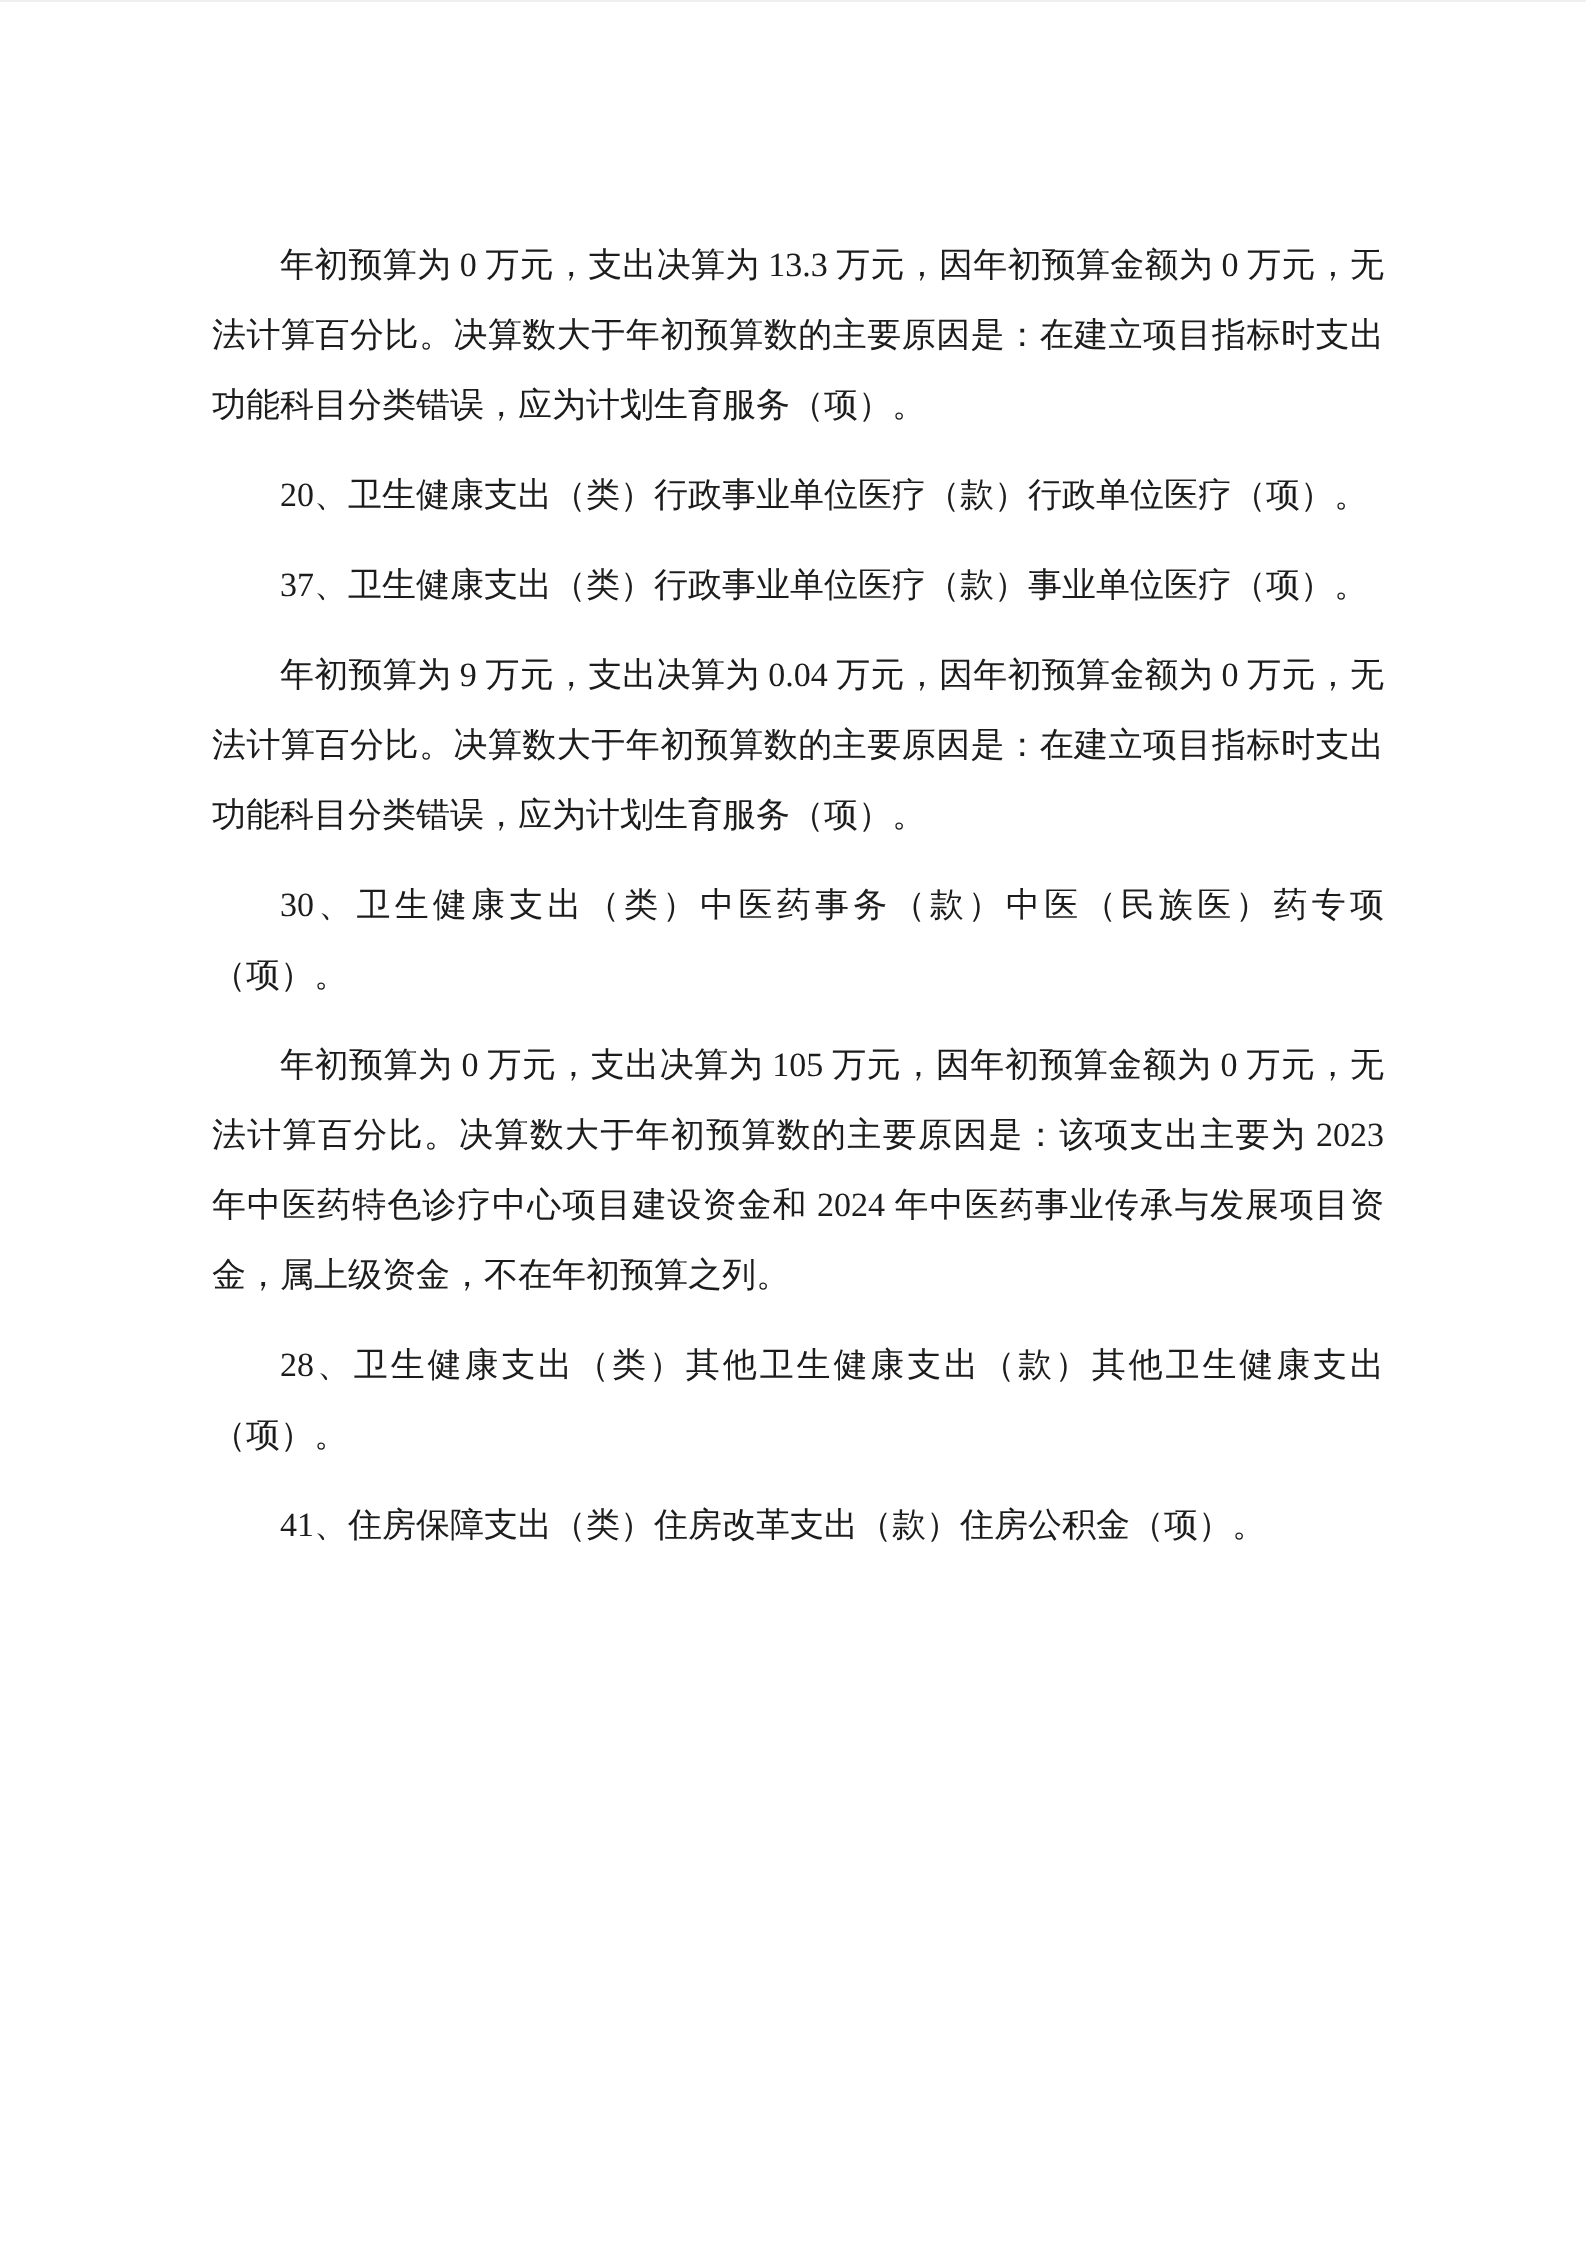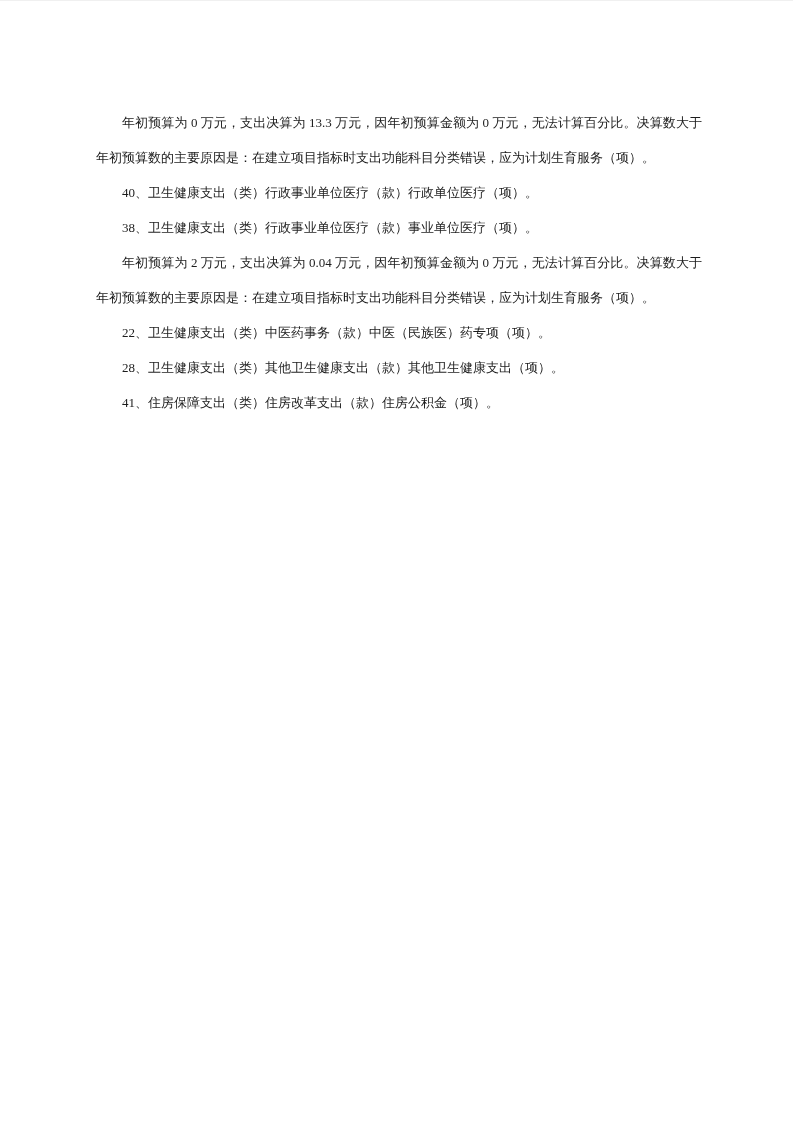--- a/index.html
+++ b/index.html
@@ -20,36 +20,37 @@
     font-family: "Liberation Serif", "DejaVu Serif", serif;
     color: #1c1c1c;
   }
   .content {
     position: absolute;
     left: 96px;
     top: 104px;
     width: 606px;
   }
   .content p {
-    margin: 0;
+    margin: 10px;
     padding: 0;
-    font-size: 13px;
+    font-size: 17px;
     line-height: 35px;
     text-align: justify;
     text-justify: inter-ideograph;
     text-indent: 2em;
     word-break: break-all;
   }
 </style>
 </head>
 <body>
 
 <div class="page">
   <div class="content">
     <p>年初预算为 0 万元，支出决算为 13.3 万元，因年初预算金额为 0 万元，无法计算百分比。决算数大于年初预算数的主要原因是：在建立项目指标时支出功能科目分类错误，应为计划生育服务（项）。</p>
-    <p>40、卫生健康支出（类）行政事业单位医疗（款）行政单位医疗（项）。</p>
-    <p>38、卫生健康支出（类）行政事业单位医疗（款）事业单位医疗（项）。</p>
-    <p>年初预算为 2 万元，支出决算为 0.04 万元，因年初预算金额为 0 万元，无法计算百分比。决算数大于年初预算数的主要原因是：在建立项目指标时支出功能科目分类错误，应为计划生育服务（项）。</p>
-    <p>22、卫生健康支出（类）中医药事务（款）中医（民族医）药专项（项）。</p>
+    <p>20、卫生健康支出（类）行政事业单位医疗（款）行政单位医疗（项）。</p>
+    <p>37、卫生健康支出（类）行政事业单位医疗（款）事业单位医疗（项）。</p>
+    <p>年初预算为 9 万元，支出决算为 0.04 万元，因年初预算金额为 0 万元，无法计算百分比。决算数大于年初预算数的主要原因是：在建立项目指标时支出功能科目分类错误，应为计划生育服务（项）。</p>
+    <p>30、卫生健康支出（类）中医药事务（款）中医（民族医）药专项（项）。</p>
+    <p>年初预算为 0 万元，支出决算为 105 万元，因年初预算金额为 0 万元，无法计算百分比。决算数大于年初预算数的主要原因是：该项支出主要为 2023 年中医药特色诊疗中心项目建设资金和 2024 年中医药事业传承与发展项目资金，属上级资金，不在年初预算之列。</p>
     <p>28、卫生健康支出（类）其他卫生健康支出（款）其他卫生健康支出（项）。</p>
     <p>41、住房保障支出（类）住房改革支出（款）住房公积金（项）。</p>
   </div>
 </div>
 
 </body></html>

